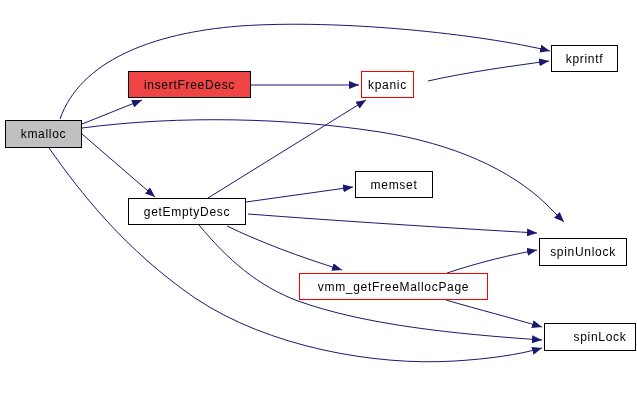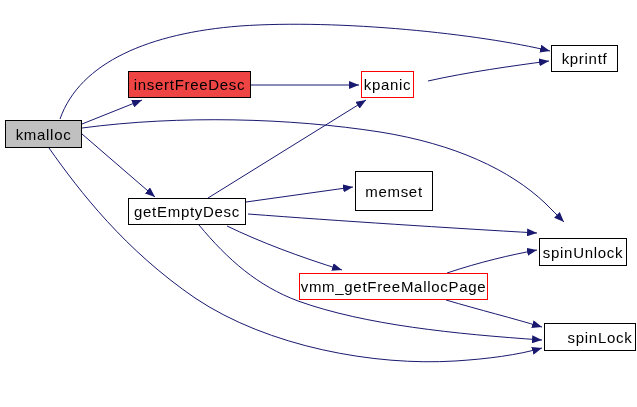--- a/index.html
+++ b/index.html
@@ -22,21 +22,21 @@
     height: 407px;
   }
   .node {
     position: absolute;
     box-sizing: border-box;
     background: #ffffff;
     border: 1px solid #000000;
     display: flex;
     align-items: center;
     justify-content: center;
-    font-size: 15px;
+    font-size: 12px;
     letter-spacing: 0.7px;
     color: #000000;
     white-space: nowrap;
     cursor: pointer;
   }
   .edge-path {
     fill: none;
     stroke-width: 1;
   }
 </style>
@@ -73,21 +73,21 @@
     </div>
     <div class="node" style="left: 361px; top: 71px; width: 53px; height: 27px; background: rgb(255, 255, 255); border-color: rgb(255, 0, 0);">
       <span>kpanic</span>
     </div>
     <div class="node" style="left: 551px; top: 45px; width: 67px; height: 27px; background: rgb(255, 255, 255); border-color: rgb(0, 0, 0);">
       <span>kprintf</span>
     </div>
     <div class="node" style="left: 128px; top: 198px; width: 118px; height: 27px; background: rgb(255, 255, 255); border-color: rgb(0, 0, 0);">
       <span>getEmptyDesc</span>
     </div>
-    <div class="node" style="left: 355px; top: 171px; width: 78px; height: 40px; background: rgb(255, 255, 255); border-color: rgb(0, 0, 0);">
+    <div class="node" style="left: 355px; top: 171px; width: 78px; height: 27px; background: rgb(255, 255, 255); border-color: rgb(0, 0, 0);">
       <span>memset</span>
     </div>
     <div class="node" style="left: 539px; top: 238px; width: 88px; height: 28px; background: rgb(255, 255, 255); border-color: rgb(0, 0, 0);">
       <span>spinUnlock</span>
     </div>
     <div class="node" style="left: 299px; top: 273px; width: 189px; height: 27px; background: rgb(255, 255, 255); border-color: rgb(255, 0, 0);">
       <span>vmm_getFreeMallocPage</span>
     </div>
     <div class="node" style="left: 544px; top: 323px; width: 92px; height: 28px; background: rgb(255, 255, 255); border-color: rgb(0, 0, 0); padding-left: 20px;">
       <span>spinLock</span>

